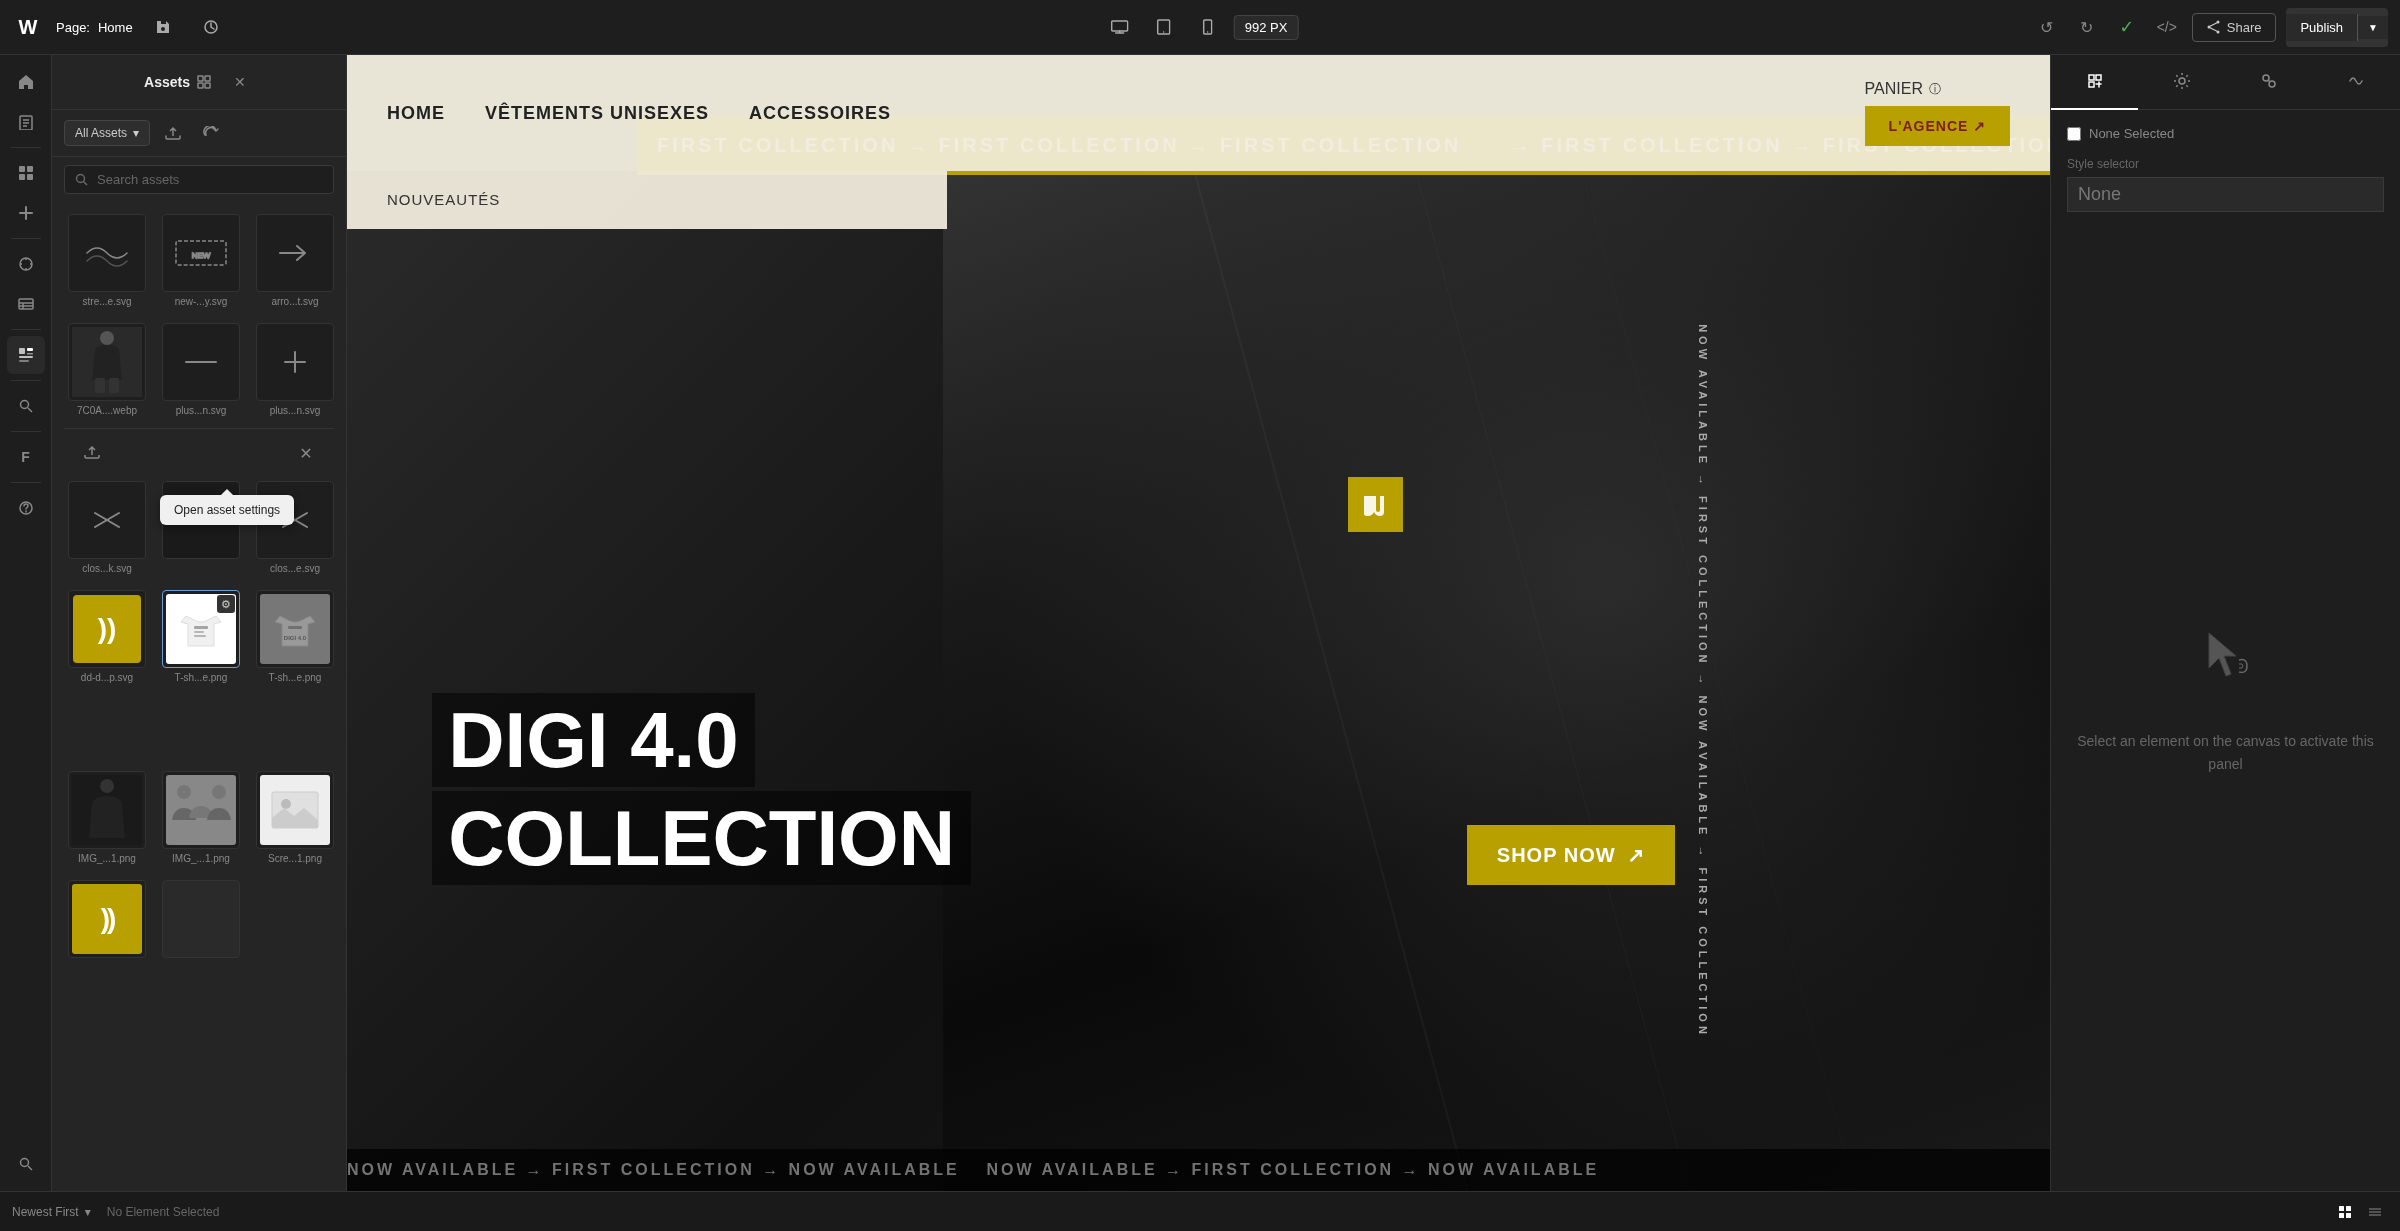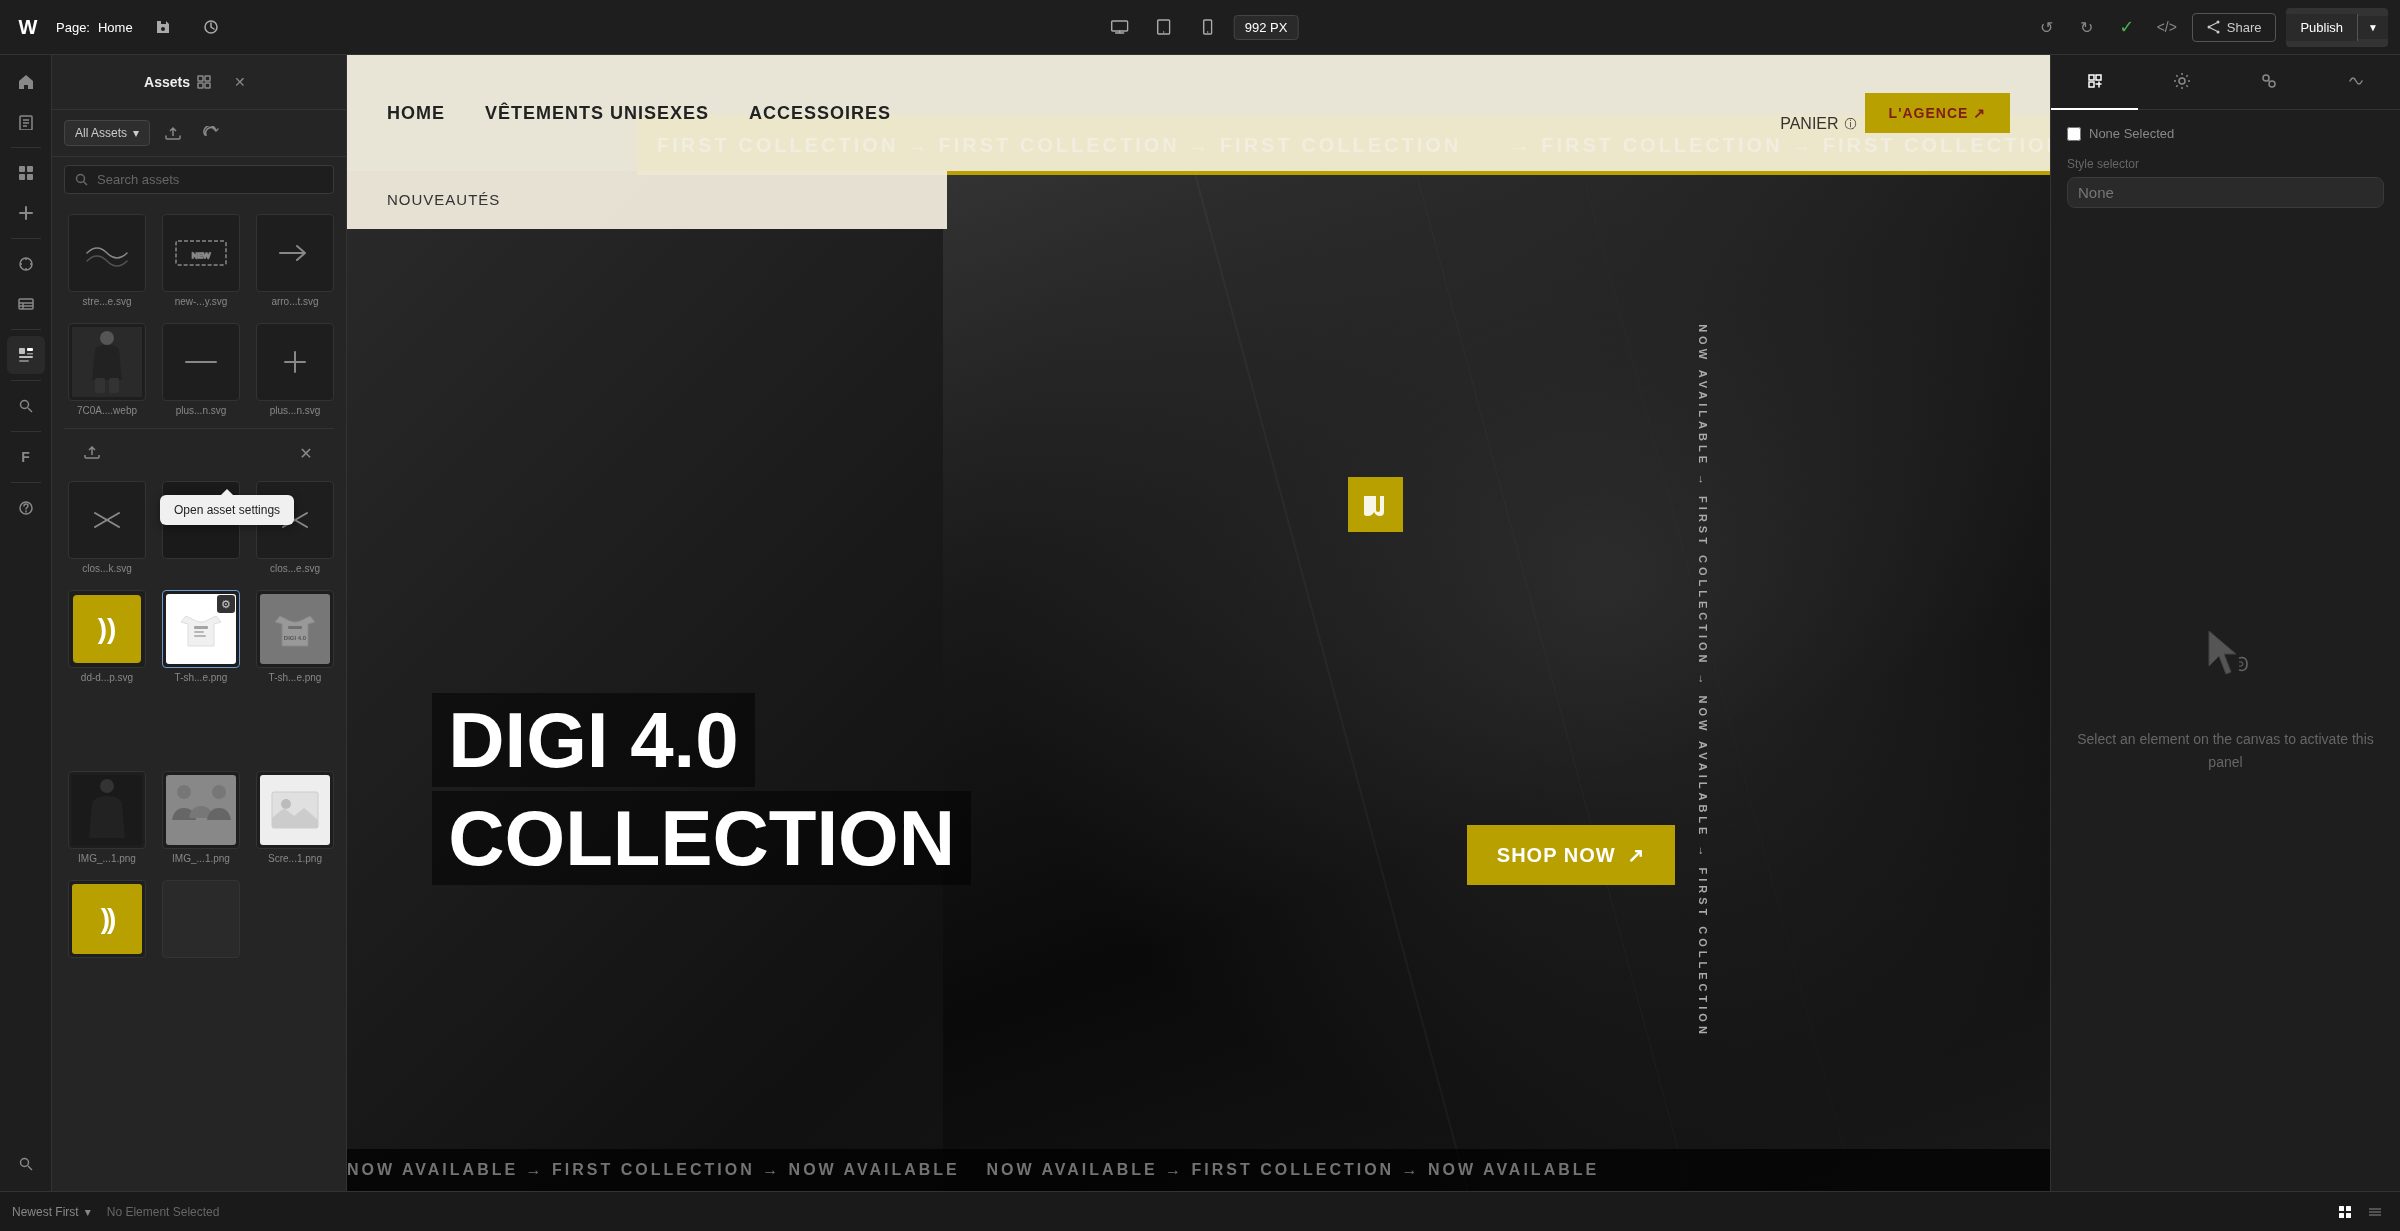--- a/index.html
+++ b/index.html
@@ -406,21 +406,21 @@
       width: 600px;
       z-index: 20;
     }
     .site-nav-sub-item {
       font-size: 15px;
       color: #333;
       text-transform: uppercase;
       letter-spacing: 1px;
     }
     .site-nav-right {
-      display: flex; align-items: flex-end; gap: 8px;
+      display: flex; align-items: flex-start; gap: 8px; flex-direction: column;
     }
     .site-nav-panier {
       font-size: 16px;
       font-weight: 500;
       color: #333;
       display: flex; align-items: center; gap: 6px;
     }
     .site-nav-btn {
       background: #b8a000;
       border: none;
@@ -638,23 +638,23 @@
       margin-bottom: 16px;
     }
     .style-selector-label {
       font-size: 12px;
       color: #666;
       margin-bottom: 6px;
     }
     .style-selector-value {
       background: #2a2a2a;
       border: 1px solid #3a3a3a;
-      border-radius: 8px;
+      border-radius: 0;
       padding: 6px 10px;
-      font-size: 15px;
+      font-size: 18px;
       color: #777;
       width: 100%;
     }
     .cursor-icon {
       font-size: 48px;
       color: #555;
       margin-bottom: 16px;
     }
     .select-element-text {
       font-size: 14px;

